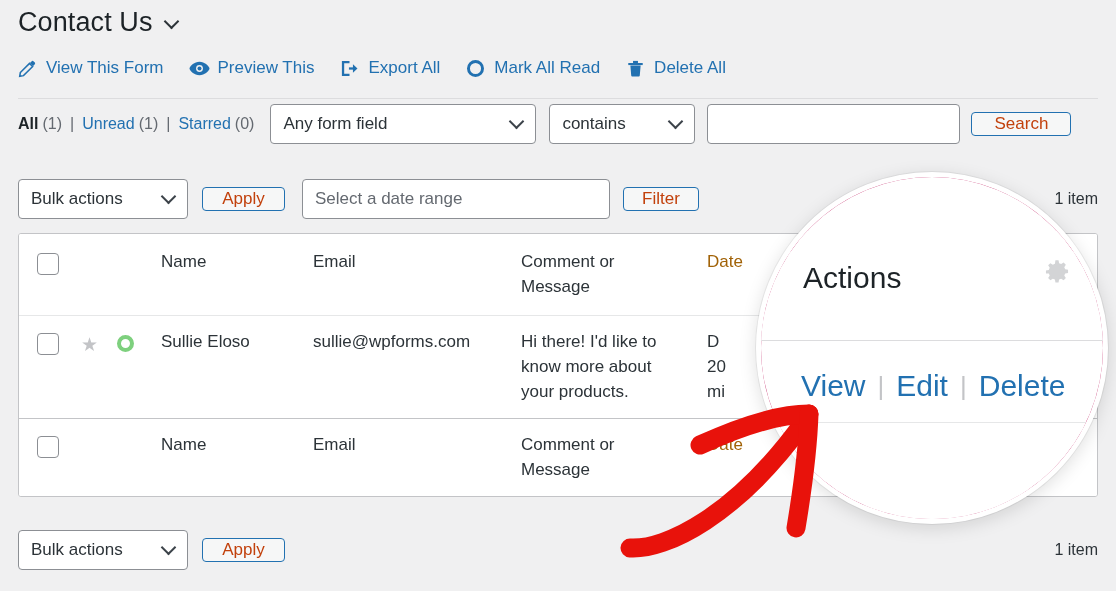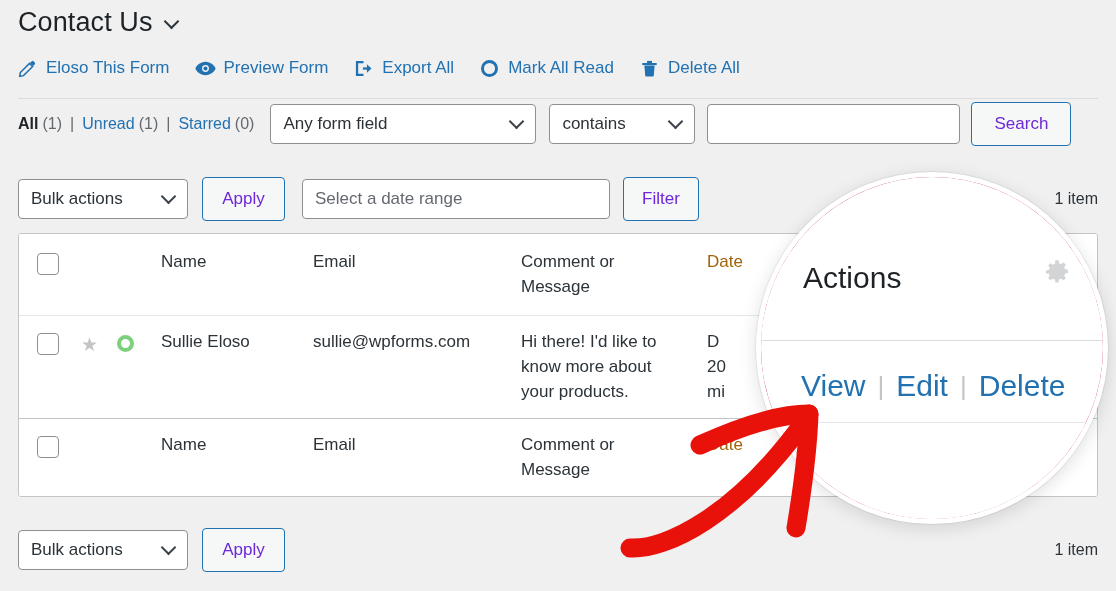--- a/index.html
+++ b/index.html
@@ -77,22 +77,22 @@
   }
   .sel .chev {
     position: absolute; right: 13px; top: 13px;
     width: 11px; height: 11px;
     border-right: 2px solid #3c434a; border-bottom: 2px solid #3c434a;
     transform: rotate(45deg); margin-top: -2px;
   }
   .txtinput { background:#fff; }
   .txtinput .ph { color:#646970; }
   .btn-blue {
-    height: 44px; border: 1px solid #2271b1; border-radius: 4px;
-    background: #f6f7f7; color: #6d28d9; font-size: 17px;
+    height: 24px; border: 1px solid #2271b1; border-radius: 4px;
+    background: #f6f7f7; color: #c2410c; font-size: 17px;
     display: flex; align-items: center; justify-content: center;
     padding: 0 14px; cursor: pointer; white-space: nowrap;
   }
 
   #form-field-select { margin-left: 16px; width: 266px; }
   #compare-select { margin-left: 13px; width: 146px; }
   #search-input { margin-left: 12px; width: 253px; }
   #search-button { margin-left: 11px; width: 100px; }
 
   
@@ -206,32 +206,32 @@
 
   <div class="actions-bar">
 
     <a class="act-link">
       <span class="act-ico">
         <svg width="19" height="19" viewBox="0 0 20 20">
             <path d="M2.5 14.2l9.6-9.6 3.3 3.3-9.6 9.6-4 .7z" fill="none" stroke="#2271b1" stroke-width="1.6"></path>
             <path d="M12.6 4.1l1.6-1.6a1.6 1.6 0 0 1 2.3 0l1 1a1.6 1.6 0 0 1 0 2.3l-1.6 1.6z" fill="#2271b1"></path>
           </svg>
       </span>
-      <span>Eloso This Form</span>
+      <span>View This Form</span>
     </a>
 
     <a class="act-link">
       <span class="act-ico">
         <svg width="21" height="19" viewBox="0 0 22 16">
             <path d="M11 1C5.5 1 1.6 5.3.7 7.3a1.6 1.6 0 0 0 0 1.4C1.6 10.7 5.5 15 11 15s9.4-4.3 10.3-6.3a1.6 1.6 0 0 0 0-1.4C20.4 5.3 16.5 1 11 1z" fill="#2271b1"></path>
             <circle cx="11" cy="8" r="3.6" fill="#f0f0f1"></circle>
             <circle cx="11" cy="8" r="2.1" fill="#2271b1"></circle>
           </svg>
       </span>
-      <span>Preview Form</span>
+      <span>Preview This</span>
     </a>
 
     <a class="act-link">
       <span class="act-ico">
         <svg width="19" height="19" viewBox="0 0 20 20">
             <path d="M2 2h8v2.4H4.4v11.2H10V18H2z" fill="#2271b1"></path>
             <path d="M9.4 10h7.2" stroke="#2271b1" stroke-width="2.4"></path>
             <path d="M13.6 5.6L18.4 10l-4.8 4.4z" fill="#2271b1"></path>
           </svg>
       </span>

